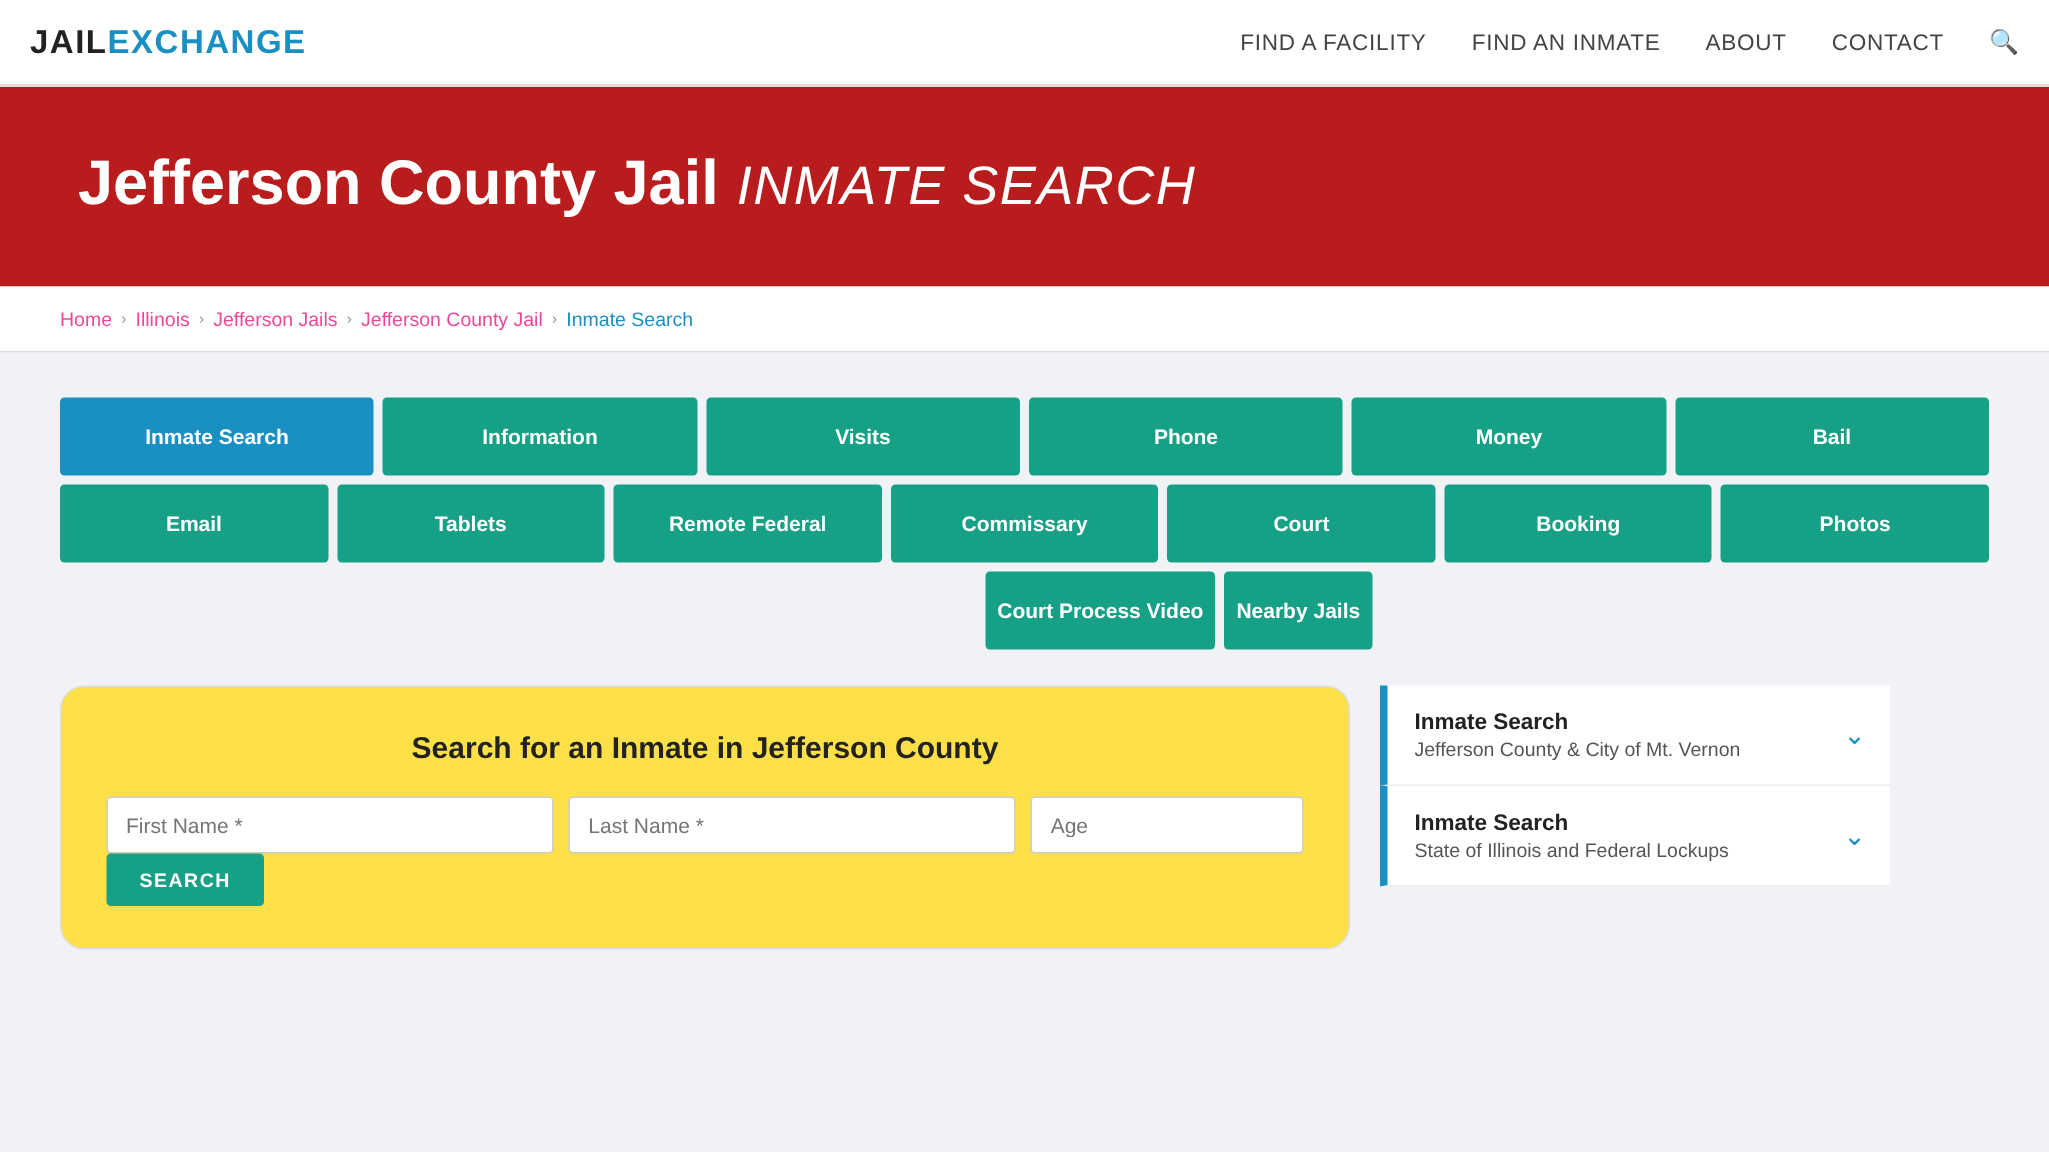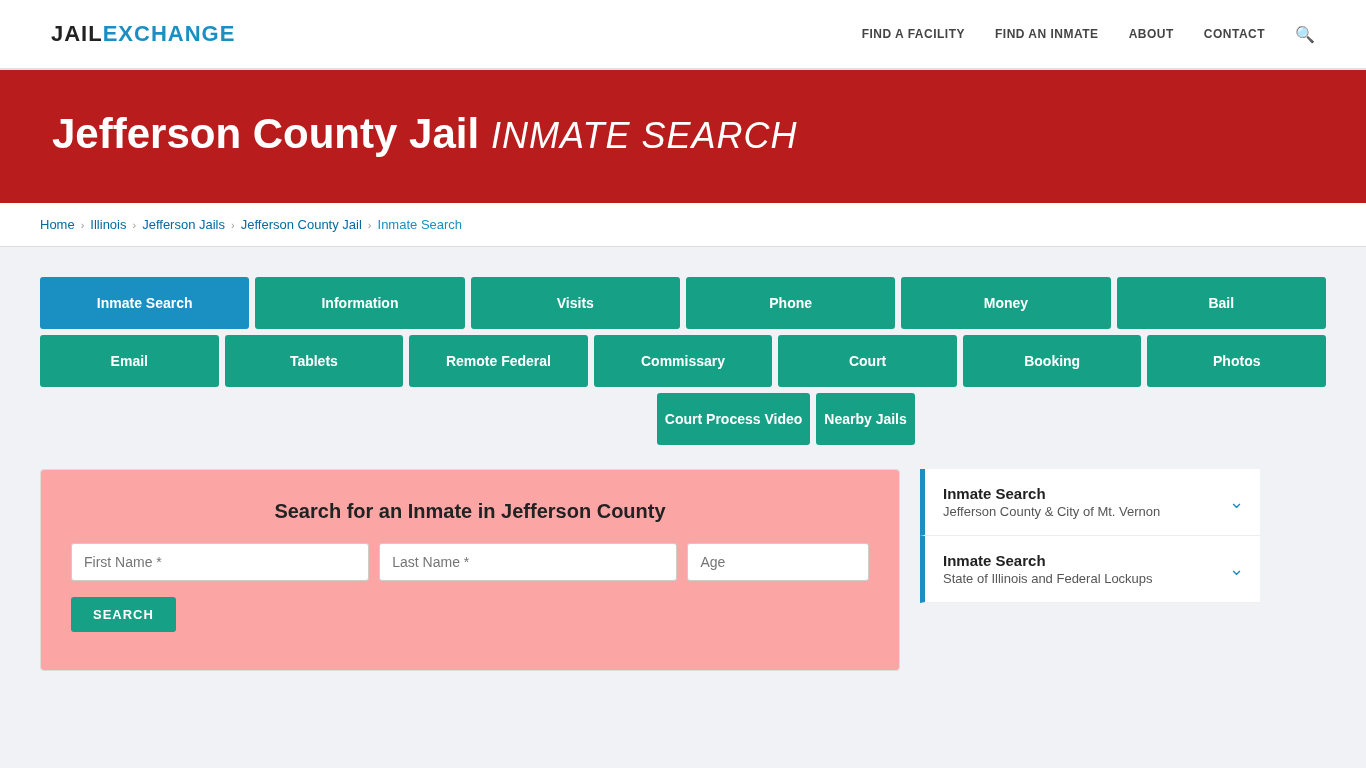--- a/index.html
+++ b/index.html
@@ -5,41 +5,41 @@
     * { box-sizing: border-box; margin: 0; padding: 0; }
     body { font-family: Arial, Helvetica, sans-serif; background: #f0f2f5; color: #333; }
 
     
     #header {
       background: #fff;
       border-bottom: 2px solid #e0e0e0;
       display: flex;
       align-items: center;
       justify-content: space-between;
-      padding: 0 51px;
-      height: 70px;
+      padding: 0 20px;
+      height: 58px;
       position: relative;
     }
     #logo {
       font-size: 22px;
       font-weight: 900;
       letter-spacing: 1px;
       color: #222;
       text-transform: uppercase;
     }
     #logo span.jail { color: #222; }
     #logo span.exchange { color: #1a8fc1; }
     #nav {
       display: flex;
       align-items: center;
       gap: 30px;
     }
     .nav-item {
-      font-size: 12px;
-      font-weight: 700;
+      font-size: 15px;
+      font-weight: 400;
       color: #444;
       text-transform: uppercase;
       cursor: pointer;
       letter-spacing: 0.5px;
     }
     .search-icon-btn {
       font-size: 16px;
       color: #444;
       cursor: pointer;
       background: none;
@@ -69,21 +69,21 @@
       background: #fff;
       padding: 14px 40px;
       font-size: 13px;
       border-bottom: 1px solid #ddd;
       display: flex;
       align-items: center;
       gap: 6px;
       flex-wrap: wrap;
     }
     .breadcrumb-link {
-      color: #0369a1;
+      color: #ec4899;
       cursor: pointer;
       text-align: center;
     }
     .breadcrumb-sep { color: #999; font-size: 11px; }
     .breadcrumb-current { color: #1a8fc1; }
 
     
     #main {
       padding: 30px 40px;
       max-width: 1366px;
@@ -106,39 +106,38 @@
 
     
     #content-area {
       display: flex;
       gap: 20px;
       align-items: flex-start;
     }
 
     
     #search-card {
-      background: #fca5a5;
+      background: #fde047;
       border: 1px solid #ddd;
-      border-radius: 4px;
-      padding: 30px 30px 38px 30px;
+      border-radius: 16px;
+      padding: 30px 30px 28px 30px;
       flex: 1;
       max-width: 860px;
     }
     #search-card-title {
       font-size: 20px;
       font-weight: 700;
       margin-bottom: 20px;
       text-align: center;
       color: #222;
     }
     #search-form {
       display: flex;
       gap: 10px;
       flex-wrap: wrap;
-      margin-bottom: 16px;
     }
     .search-input {
       border: 1px solid #ccc;
       border-radius: 3px;
       padding: 10px 12px;
       font-size: 14px;
       color: #555;
       outline: none;
     }
     #first-name-input { flex: 1.4; min-width: 120px; }

